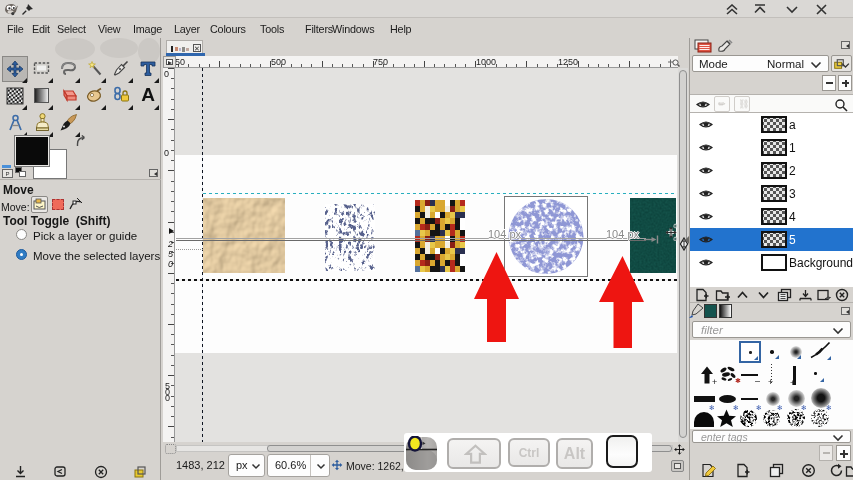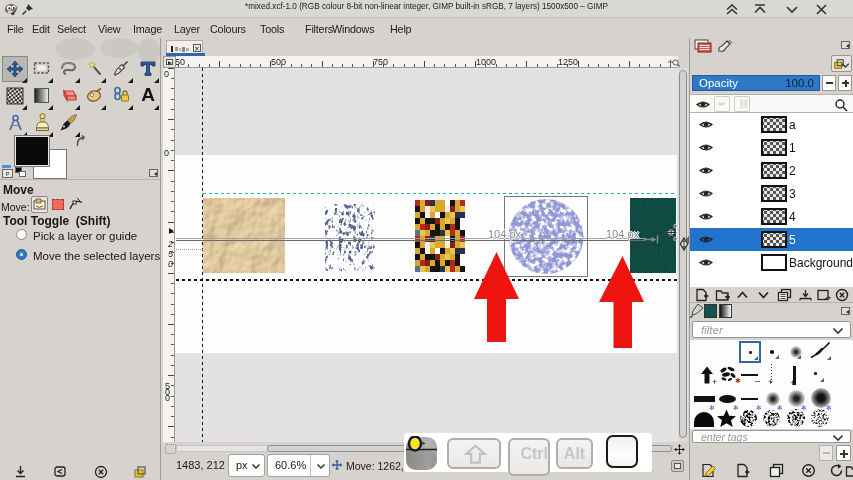--- a/index.html
+++ b/index.html
@@ -41,21 +41,20 @@
         <circle cx="10.5" cy="6.5" r="2.1" fill="#fff"></circle>
     <circle cx="6.4" cy="7.4" r="1.1" fill="#2a2a2a"></circle>
         <circle cx="10.8" cy="6.9" r="1" fill="#2a2a2a"></circle>
     <ellipse cx="7.5" cy="11" rx="3" ry="1.8" fill="#d8d3ce"></ellipse>
     <circle cx="9.8" cy="12.6" r="1.6" fill="#3a3a3a"></circle>
   </svg>
   <svg class="abs" style="left:21px;top:3px;" width="13" height="13" viewBox="0 0 13 13">
     <path d="M7 1 L12 6 L9.5 6.5 L8 8 L5 5 L6.5 3.5 Z" fill="#2b2b2b"></path>
     <path d="M5.2 7.8 L1.5 11.5" stroke="#2b2b2b" stroke-width="1.3"></path>
   </svg>
-  <div class="abs" style="left:0;top:2px;width:853px;text-align:center;font-size:8.2px;color:#1c1c1c;">*mixed.xcf-1.0 (RGB colour 8-bit non-linear integer, GIMP built-in sRGB, 7 layers) 1500x500 – GIMP</div>
   <svg class="abs" style="left:726px;top:4px;" width="104" height="11" viewBox="0 0 104 11">
     <g stroke="#333" stroke-width="1.6" fill="none">
       <path d="M1 5.5 L6 1 L11 5.5 M1 10 L6 5.5 L11 10"></path>
       <path d="M29 8.5 L34 3.5 L39 8.5 M29 1 L39 1"></path>
       <path d="M61 3 L66 8 L71 3"></path>
       <path d="M91 1 L100 10 M100 1 L91 10"></path>
     </g>
   </svg>
 </div>
 
@@ -531,34 +530,37 @@
 </svg>
 <svg class="abs" style="left:717px;top:39px;" width="16" height="14" viewBox="0 0 16 14">
   <path d="M2 12 Q1 8 5 7 L10 2 L13 5 L8 10 Q7 13 2 12 Z" fill="#e9e7e4" stroke="#444" stroke-width="1.1"></path>
   <path d="M10 2 L13 5" stroke="#444" stroke-width="1.1"></path>
       <path d="M12 1 L15 4" stroke="#888" stroke-width="1.6"></path>
 </svg>
 <div class="abs" style="left:841px;top:41px;width:9px;height:8px;border:1px solid #666;background:#e0deda;">
       <div class="abs" style="left:4px;top:2px;width:0;height:0;border-top:2px solid transparent;border-bottom:2px solid transparent;border-right:3px solid #333;"></div>
     </div>
 
+<div class="abs" style="left:692px;top:55px;width:137px;height:17px;background:#fdfdfd;border:1px solid #9a9792;border-radius:2px;">
+  <span class="abs" style="left:6px;top:2px;font-size:11.5px;color:#1a1a1a;">Mode</span>
+  <span class="abs" style="right:24px;top:2px;font-size:11.5px;color:#1a1a1a;">Normal</span>
+  <svg class="abs" style="right:6px;top:5px;" width="12" height="8" viewBox="0 0 12 8">
+        <path d="M1.5 1.5 L6 6 L10.5 1.5" stroke="#333" stroke-width="1.6" fill="none"></path>
+      </svg>
+</div>
 <div class="abs" style="left:831px;top:55px;width:21px;height:17px;background:#e6e4e1;border:1px solid #9a9792;border-radius:2px;">
   <svg class="abs" style="left:1px;top:2px;" width="12" height="12" viewBox="0 0 14 14">
         <rect x="2" y="5" width="8" height="7" fill="#f0d040" stroke="#8a7410" stroke-width="1.2"></rect>
         <rect x="5" y="2" width="7" height="7" fill="none" stroke="#555" stroke-width="1.4"></rect>
       </svg>
   <svg class="abs" style="right:1px;top:6px;" width="9" height="7" viewBox="0 0 12 8">
         <path d="M1.5 1.5 L6 6 L10.5 1.5" stroke="#333" stroke-width="1.8" fill="none"></path>
       </svg>
 </div>
 
-<div class="abs" style="left:692px;top:75px;width:128px;height:16px;background:#2d79c8;border:1px solid #1d5a9e;">
-  <span class="abs" style="left:6px;top:1px;font-size:11.5px;color:#fff;">Opacity</span>
-  <span class="abs" style="right:5px;top:1px;font-size:11.5px;color:#0a2038;">100.0</span>
-</div>
 <div class="abs" style="left:822px;top:75px;width:14px;height:16px;background:#fdfdfd;border:1px solid #9a9792;">
       <div class="abs" style="left:3px;top:6px;width:7px;height:2px;background:#333;"></div>
     </div>
 <div class="abs" style="left:838px;top:75px;width:14px;height:16px;background:#fdfdfd;border:1px solid #9a9792;">
       <div class="abs" style="left:3px;top:6px;width:7px;height:2px;background:#333;"></div>
       <div class="abs" style="left:5.5px;top:3.5px;width:2px;height:7px;background:#333;"></div>
     </div>
 
 <div class="abs" style="left:690px;top:94px;width:163px;height:19px;background:#fafaf9;border-top:1px solid #b5b2ae;border-bottom:1px solid #b5b2ae;">
   <svg class="abs" style="left:6px;top:3px;" width="14" height="13" viewBox="0 0 14 13">
@@ -830,18 +832,18 @@
     <path d="M1 13.5 L32 13.5" stroke="#222" stroke-width="1.6"></path>
     <path d="M16.5 1 L16.5 13" stroke="#c8c6c4" stroke-width="1"></path>
     <ellipse cx="10" cy="7.5" rx="6" ry="7" fill="#f2e620" stroke="#14143a" stroke-width="2.4"></ellipse>
     <path d="M17.5 5.5 L20.5 7.5 L17.5 9" fill="#333"></path>
   </svg>
   <div class="abs key" style="left:43px;top:5px;width:54px;height:31px;">
     <svg style="position:absolute;left:15px;top:4px;" width="23" height="21" viewBox="0 0 21 19">
           <path d="M10.5 1.5 L19 9 L14.5 9 L14.5 17 L6.5 17 L6.5 9 L2 9 Z" fill="none" stroke="#c2c0be" stroke-width="2"></path>
         </svg>
   </div>
-  <div class="abs key" style="left:104px;top:5px;width:42px;height:38px;font-size:16px;line-height:27px;text-align:right;">Ctrl</div>
+  <div class="abs key" style="left:104px;top:5px;width:42px;height:29px;font-size:12px;line-height:27px;">Ctrl</div>
   <div class="abs key" style="left:152px;top:5px;width:37px;height:31px;font-size:16px;line-height:27px;">Alt</div>
   <div class="abs" style="left:202px;top:2px;width:32px;height:33px;background:linear-gradient(180deg,#f0f0ef,#fdfdfd 60%,#f4f4f3);border:2px solid #1a1a1a;border-radius:7px;"></div>
 </div>
 
 </div>
 
 </body></html>

